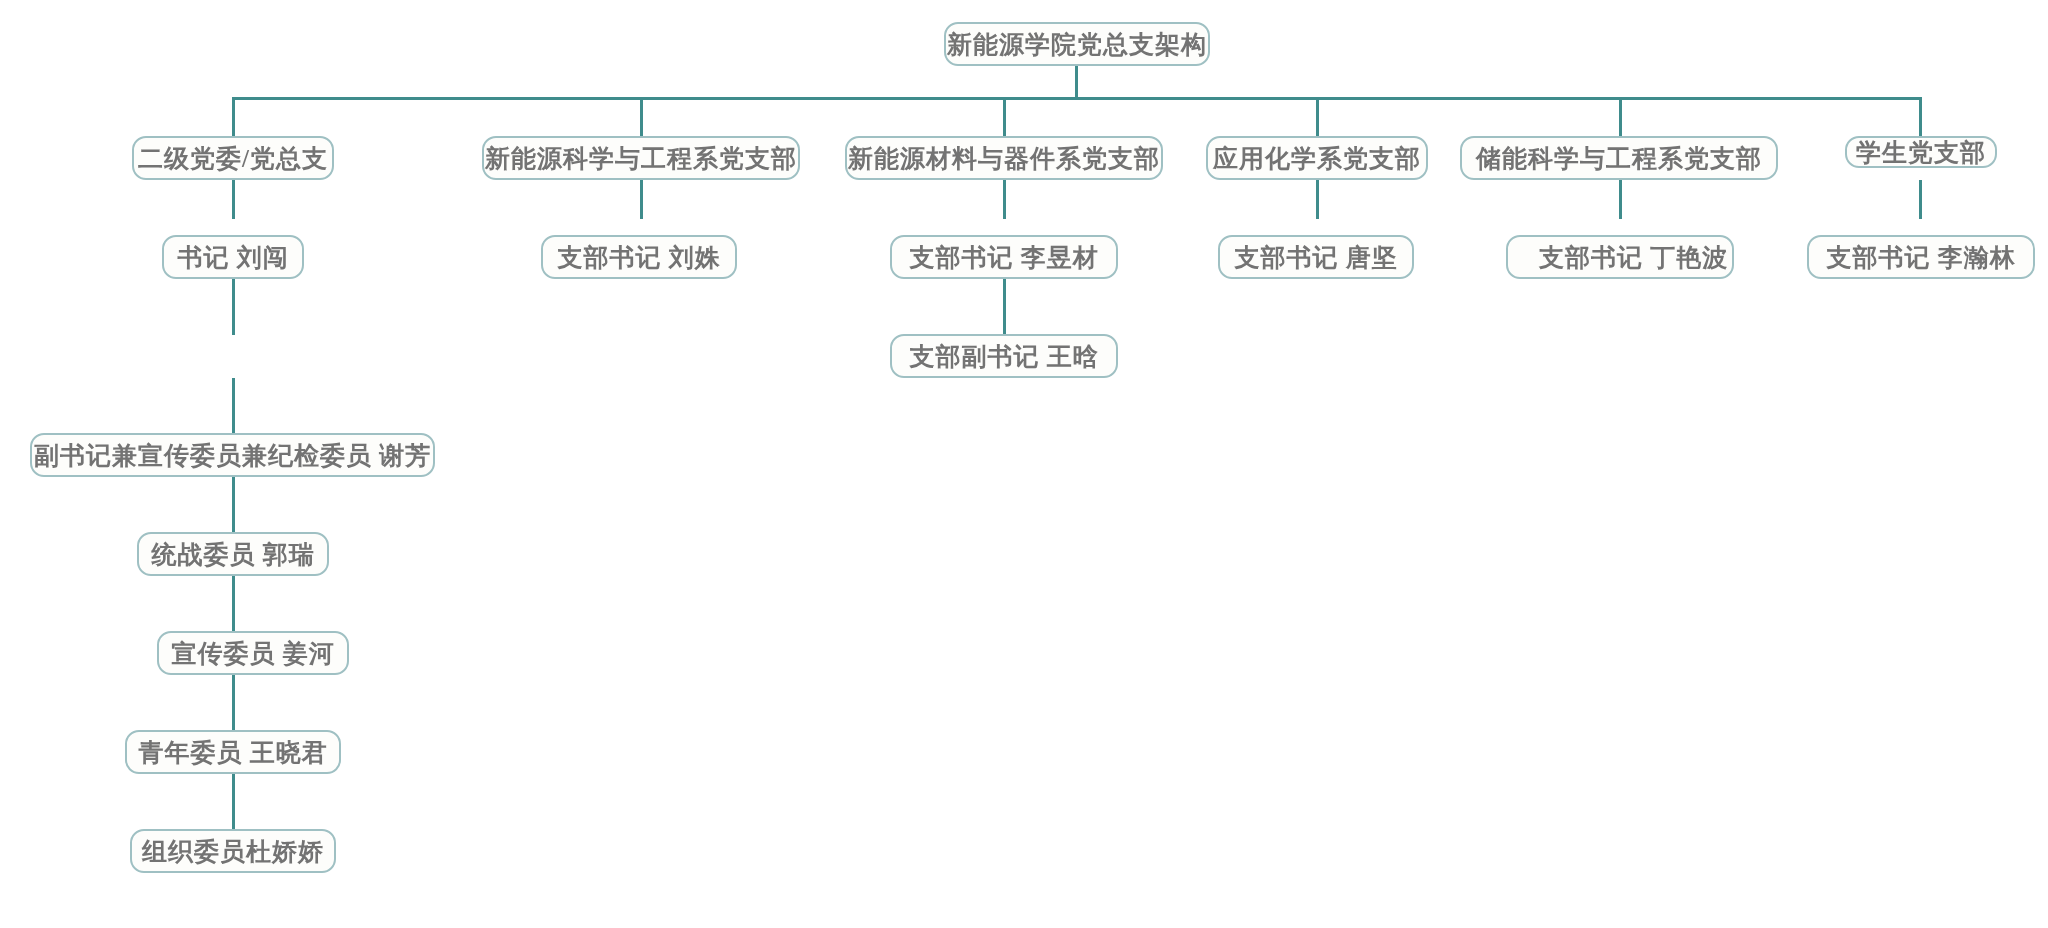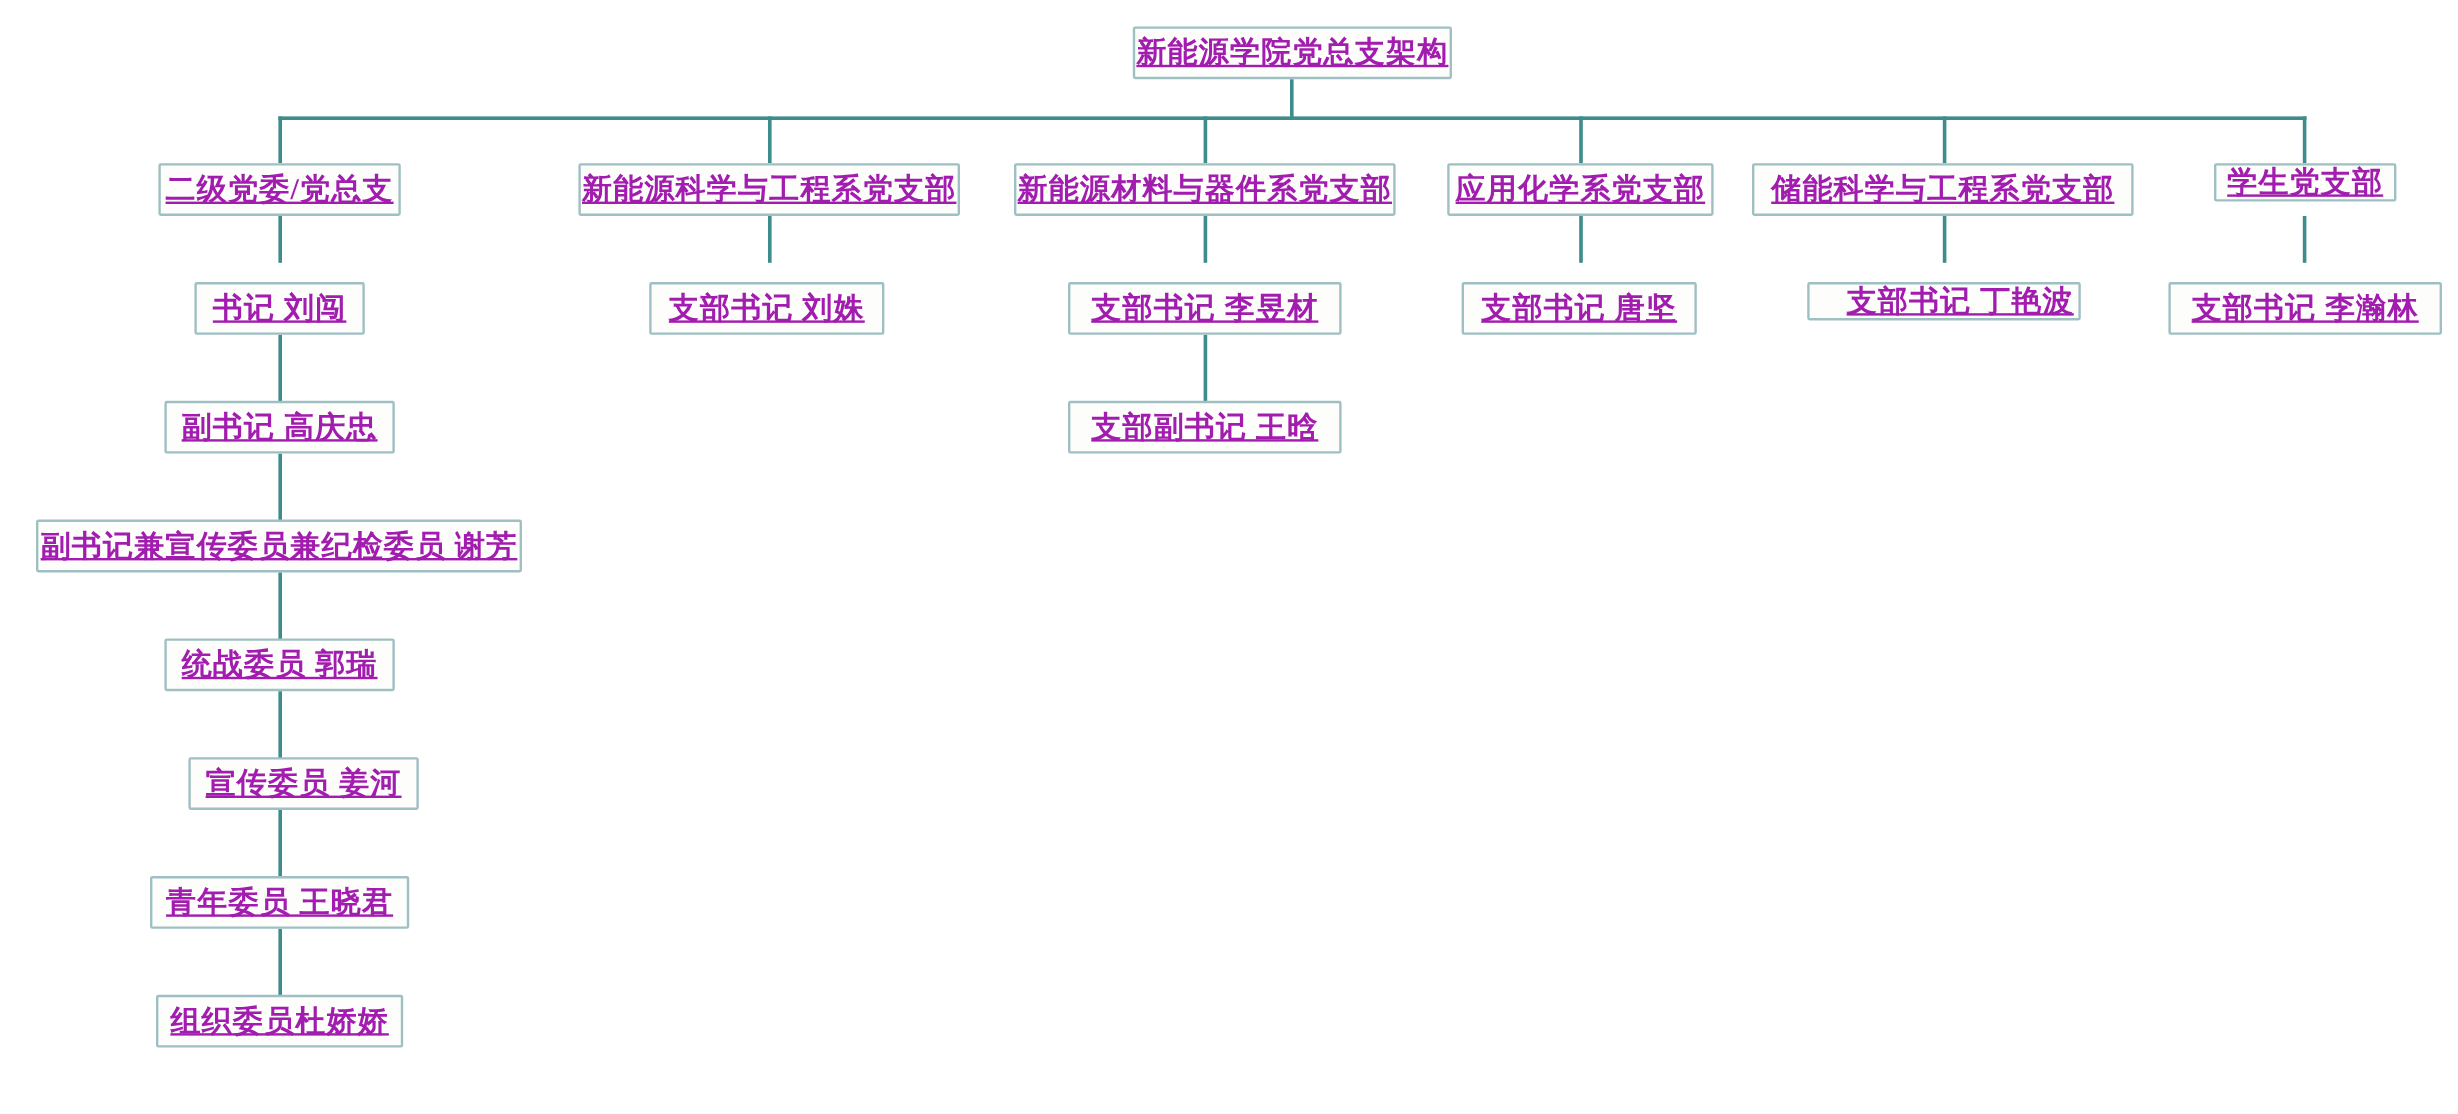--- a/index.html
+++ b/index.html
@@ -14,33 +14,32 @@
     position: relative;
     width: 2048px;
     height: 928px;
     background: #ffffff;
     overflow: hidden;
   }
   .node {
     position: absolute;
     box-sizing: border-box;
     border: 2px solid #9fc0c3;
-    border-radius: 2px;
+    border-radius: 14px;
     background: #fdfdfb;
-    color: #a21caf;
+    color: #737373;
     font-size: 25px;
     font-weight: 700;
     letter-spacing: 1px;
     display: flex;
     align-items: center;
     justify-content: center;
     white-space: nowrap;
     z-index: 3;
     box-shadow: 0 0 0 0 rgba(0,0,0,0);
-    text-decoration: underline;
   }
   .node-label {
     display: inline-block;
     line-height: 1;
     padding: 0 4px;
   }
   .conn {
     position: absolute;
     background: #3f8c8c;
     z-index: 1;
@@ -71,23 +70,20 @@
   <div class="node" style="left:132px; top:136px; width:202px; height:44px;">
     <span class="node-label">二级党委/党总支</span>
   </div>
 
   <div class="conn v" style="left:232px; top:180px; width:3px; height:39px;"></div>
   <div class="node" style="left:162px; top:235px; width:142px; height:44px;">
     <span class="node-label">书记  刘闯</span>
   </div>
 
   <div class="conn v" style="left:232px; top:279px; width:3px; height:56px;"></div>
-  <div class="node" style="left:137px; top:334px; width:192px; height:44px;">
-    <span class="node-label">副书记  高庆忠</span>
-  </div>
 
   <div class="conn v" style="left:232px; top:378px; width:3px; height:56px;"></div>
   <div class="node" style="left:30px; top:433px; width:405px; height:44px;">
     <span class="node-label">副书记兼宣传委员兼纪检委员  谢芳</span>
   </div>
 
   <div class="conn v" style="left:232px; top:477px; width:3px; height:56px;"></div>
   <div class="node" style="left:137px; top:532px; width:192px; height:44px;">
     <span class="node-label">统战委员  郭瑞</span>
   </div>
@@ -137,21 +133,21 @@
   <div class="conn v" style="left:1316px; top:180px; width:3px; height:39px;"></div>
   <div class="node" style="left:1218px; top:235px; width:196px; height:44px;">
     <span class="node-label">支部书记  唐坚</span>
   </div>
 
   <div class="node" style="left:1460px; top:136px; width:318px; height:44px;">
     <span class="node-label">储能科学与工程系党支部</span>
   </div>
 
   <div class="conn v" style="left:1619px; top:180px; width:3px; height:39px;"></div>
-  <div class="node" style="left:1506px; top:235px; width:228px; height:32px;padding-left:27px;">
+  <div class="node" style="left:1506px; top:235px; width:228px; height:44px;padding-left:27px;">
     <span class="node-label">支部书记  丁艳波</span>
   </div>
 
   <div class="node" style="left:1845px; top:136px; width:152px; height:32px;">
     <span class="node-label">学生党支部</span>
   </div>
 
   <div class="conn v" style="left:1919px; top:180px; width:3px; height:39px;"></div>
   <div class="node" style="left:1807px; top:235px; width:228px; height:44px;">
     <span class="node-label">支部书记  李瀚林</span>

